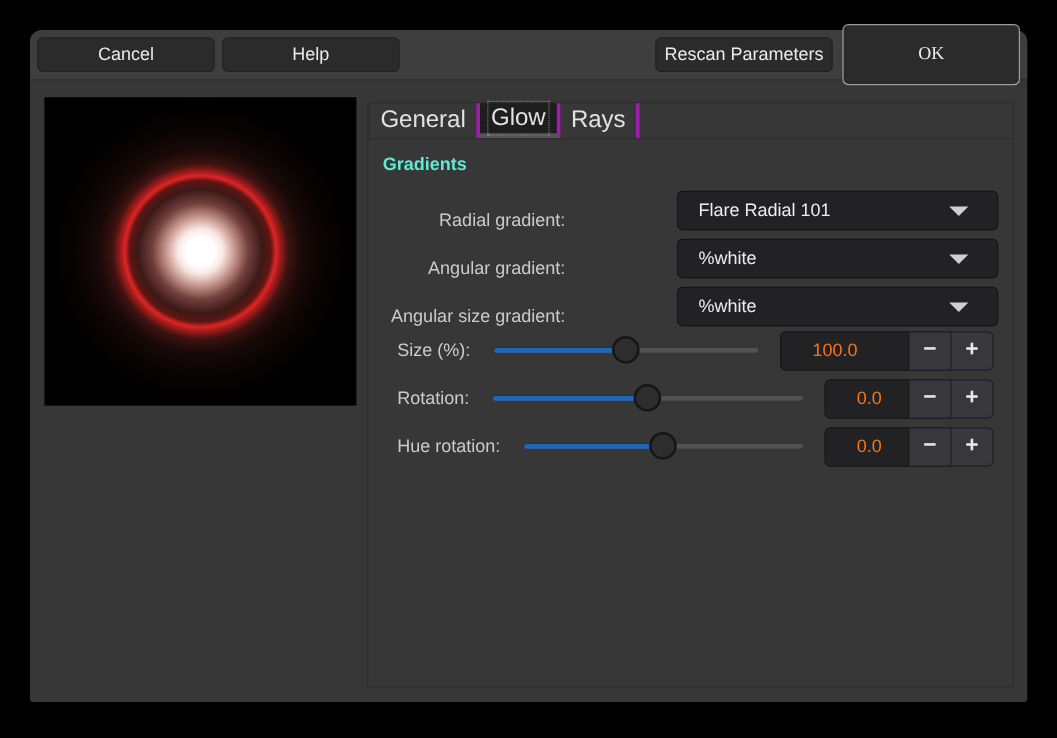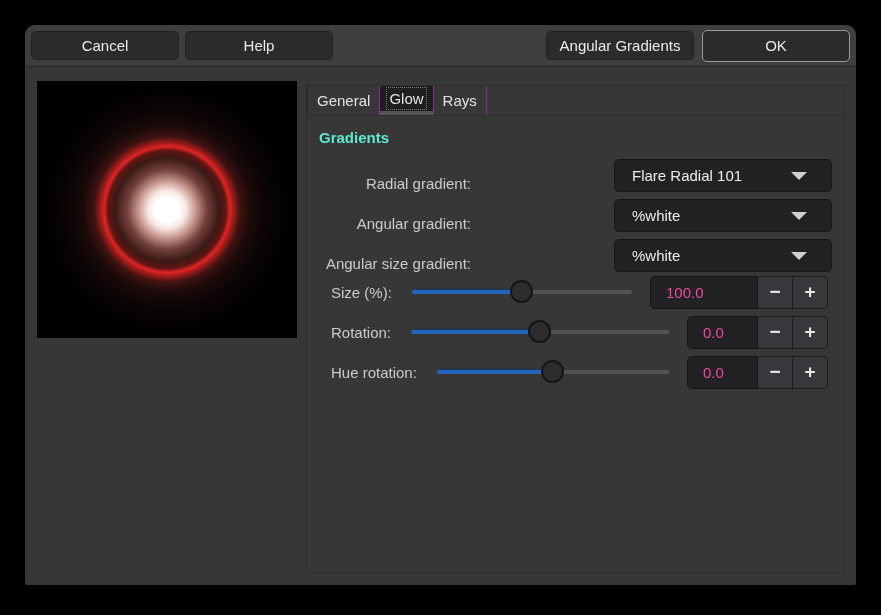--- a/index.html
+++ b/index.html
@@ -11,21 +11,21 @@
 
   
   .headerbar { position:relative; height:42px; background:#3e3e3e;
     border-radius:10px 10px 0 0; border-bottom:1px solid #262626;
     display:flex; align-items:center; padding:0 6px; }
   .hb-group { display:flex; gap:6px; align-items:center; }
   .hb-right { margin-left:auto; gap:8px; }
   .hb-btn { width:148px; height:29px; background:#2b2b2b; border:1px solid #222;
     border-radius:5px; color:#ebebeb; font-size:15px; display:flex;
     align-items:center; justify-content:center; cursor:default; }
-  .hb-btn.ok { height:32px; border:1px solid #9d9d9d; }
+  .hb-btn.ok { height:51px; border:1px solid #9d9d9d;font-family:Liberation Serif, serif; }
   .hb-title { position:absolute; left:50%; top:50%; transform:translate(-50%,-50%);
     font-weight:bold; font-size:15px; color:#f2f2f2; white-space:nowrap; }
 
   
   .body { display:flex; align-items:flex-start; padding:14px 11px 0 12px; gap:9px; }
 
   .preview { width:260px; height:257px; flex:none;
     background:
       radial-gradient(circle at 50% 50%,
         #ffffff 0px, #ffffff 12px,
@@ -45,72 +45,72 @@
         rgba(82,42,38,0.16) 72px,
         rgba(44,20,18,0.08) 110px,
         rgba(0,0,0,0) 132px),
       #000; }
 
   
   .notebook { flex:1; height:488px; margin-top:4px; display:flex;
     flex-direction:column; border:1px solid #2d2d2d; background:#373737; }
   .tabbar { height:30px; flex:none; display:flex; align-items:stretch;
     border-bottom:1px solid #2d2d2d; }
-  .tab { padding:0 9px; display:flex; align-items:center; font-size:15px;
-    color:#e2e2e2; border-right:1px solid #a21caf; cursor:default; }
+  .tab { padding:0 9px; display:flex; align-items:center; font-size:20px;
+    color:#e2e2e2; border-right:3px solid #a21caf; cursor:default; }
   .tab:first-child { border-left:1px solid #2b2b2b; }
   .tab.selected { background:#1e1e1e; border-bottom:4px solid #545454; }
   .tab.selected .tab-label { outline:1px dotted #7d7d7d; outline-offset:2px; }
 
   .tab-content { flex:1; }
   .section-title { font-weight:bold; font-size:15px; color:#5eead4;
     margin:13px 0 6px 12px; }
 
   .grad-row { height:40px; display:flex; align-items:flex-end; padding:0 12px; }
   .grad-label { width:152px; flex:none; text-align:right; font-size:15px; color:#cbcbcb; }
   .spacer { flex:1; }
-  .dropdown { width:218px; height:33px; flex:none; background:#222225;
+  .dropdown { width:268px; height:33px; flex:none; background:#222225;
     border:1px solid #161616; border-radius:5px; display:flex; align-items:center;
     padding:0 24px 0 17px; color:#ededed; font-size:15px; cursor:default; }
   .dd-arrow { margin-left:auto; width:0; height:0;
     border-left:8px solid transparent; border-right:8px solid transparent;
     border-top:8px solid #cfcfcf; }
 
   .param-row { height:40px; display:flex; align-items:center; padding:0 16px 0 24px; }
   .param-label { flex:none; font-size:15px; color:#cbcbcb; white-space:nowrap; }
   .slider { flex:1; position:relative; height:24px; margin:0 18px 0 20px; }
   .slider-track { position:absolute; left:0; right:0; top:10px; height:4px;
     background:#525252; border-radius:2px; }
   .slider-fill { position:absolute; left:0; top:0; height:4px; width:50%;
     background:#2365b8; box-shadow:0 -1px 0 #12365f; border-radius:2px; }
   .slider-thumb { position:absolute; top:0; width:23px; height:23px;
     border-radius:50%; background:#2d2d2d; border:2px solid #151515; }
   .spin { display:flex; flex:none; height:33px; }
   .spin-entry { background:#222225; border:1px solid #161616;
-    border-radius:5px 0 0 5px; color:#ec4899; font-size:15px; display:flex;
-    align-items:center; padding-left:15px; }
+    border-radius:5px 0 0 5px; color:#f97316; font-size:15px; display:flex;
+    align-items:center; padding-left:26px; }
   .spin.wide .spin-entry { width:108px; }
   .spin.narrow .spin-entry { width:71px; }
   .spin-btn { width:35px; background:#38383c; border:1px solid #1c1c1c;
     border-left:none; color:#e8e8e8; display:flex; align-items:center;
     justify-content:center; font-size:19px; font-weight:bold; cursor:default; }
   .spin-btn.plus { border-radius:0 5px 5px 0; }
 </style>
 </head>
 <body>
 
 <div class="window">
 
   <div class="headerbar">
     <div class="hb-group">
       <div class="hb-btn">Cancel</div>
       <div class="hb-btn">Help</div>
     </div>
     <div class="hb-group hb-right">
-      <div class="hb-btn">Angular Gradients</div>
+      <div class="hb-btn">Rescan Parameters</div>
       <div class="hb-btn ok">OK</div>
     </div>
   </div>
 
   <div class="body">
 
     <div class="preview"></div>
 
     <div class="notebook">
       <div class="tabbar">

